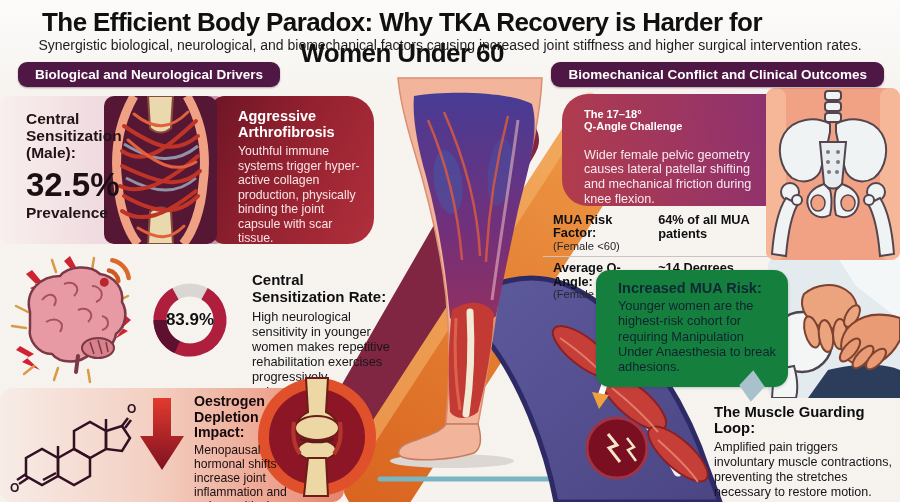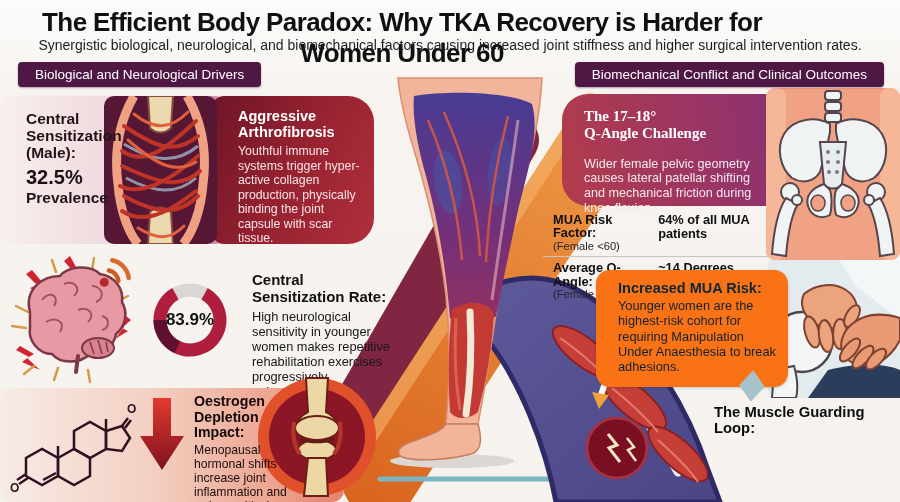--- a/index.html
+++ b/index.html
@@ -12,35 +12,35 @@
     color:#141414;
   }
   .abs { position:absolute; }
 
   
   #title { top:7px; left:0; width:804px; text-align:center;
     font-size:26px; font-weight:800; letter-spacing:-0.6px; color:#101010; z-index:4;}
   #subtitle { top:37px; left:0; width:900px; text-align:center;
     font-size:14px; font-weight:500; color:#1d1d1f; z-index:4;}
 
-  .badge { top:62px; background:#4f1844; color:#fff; font-size:13.5px; font-weight:400;
-    padding:5px 17px; border-radius:4px; z-index:5; white-space:nowrap;
+  .badge { top:62px; background:#4f1844; color:#fff; font-size:13.5px; font-weight:700;
+    padding:5px 17px; border-radius:9px; z-index:5; white-space:nowrap;
     box-shadow:0 1px 2px rgba(40,5,35,.35);}
   #badge-left { left:18px; }
   #badge-right { right:16px; }
 
   
   #center-art { left:0; top:0; width:900px; height:502px; z-index:1; }
 
   
   #panel-pink { left:0; top:96px; width:226px; height:148px; border-radius:10px;
     background:linear-gradient(90deg,#f8efee 0%,#eed6dc 55%,#d9abbe 85%,#c187a6 100%); z-index:2;}
   #cs-text { left:26px; top:110px; width:118px; z-index:4;}
   #cs-label { font-size:15.5px; font-weight:700; line-height:1.1; color:#231318;}
-  #cs-value { font-size:20px; font-weight:800; margin-top:5px; color:#1c0f14;}
+  #cs-value { font-size:33px; font-weight:800; margin-top:5px; color:#1c0f14;}
   #cs-caption { font-size:15.5px; font-weight:700; color:#231318;}
 
   #panel-darkred { left:212px; top:96px; width:162px; height:148px;
     border-radius:12px 26px 26px 12px;
     background:linear-gradient(115deg,#6e1526 0%,#93212f 45%,#b12f3c 100%); z-index:2;}
   #arthro-text { left:238px; top:108px; width:128px; z-index:4; color:#fff;}
   #arthro-heading { font-size:14.5px; font-weight:700; line-height:1.12;}
   #arthro-body { font-size:12.3px; line-height:1.18; margin-top:4px; color:#f8e4e6;}
 
   #knee-fibrosis { left:104px; top:96px; width:113px; height:148px; z-index:3;}
@@ -64,37 +64,37 @@
   #oestro-heading { font-size:14.2px; font-weight:800; line-height:1.1; color:#15090c;}
   #oestro-body { font-size:12.2px; line-height:1.16; margin-top:2px; color:#1b0e11;}
   #oestro-text .inner { margin-left:48px; width:118px; }
   #knee-circle { left:256px; top:376px; width:122px; height:122px; z-index:3;}
 
   
   #q-panel { left:562px; top:94px; width:338px; height:112px;
     border-radius:26px 10px 10px 26px;
     background:linear-gradient(80deg,#b23c4b 0%,#93336b 55%,#6f2b84 100%); z-index:2;}
   #q-text { left:584px; top:108px; width:185px; z-index:4; color:#fff;}
-  #q-heading { font-size:15px; font-weight:800; line-height:1.12; white-space:pre-line;font-family:Liberation Serif, serif;}
+  #q-heading { font-size:11px; font-weight:800; line-height:1.12; white-space:pre-line;}
   #q-body { font-size:12.6px; line-height:1.18; margin-top:15px; color:#f7e9f0;}
 
   #pelvis-illo { left:766px; top:88px; width:134px; height:172px; z-index:3;}
 
   #stats-table { left:543px; top:211px; width:226px; z-index:3;}
   .srow { display:flex; padding:2px 0 4px 10px;}
   .srow + .srow { border-top:1.5px solid #c9c5c2; padding-top:4px;}
   .scol-label { width:110px;}
   .scol-value { width:116px;}
   .slabel { font-size:12.8px; font-weight:800; color:#0f0f12; line-height:1.05;}
   .ssub { font-size:11.2px; color:#26262a; line-height:1.1;}
   .svalue { font-size:12.8px; font-weight:700; color:#0f0f12; line-height:1.1;}
   .ssubv { font-size:11.2px; color:#26262a; line-height:1.1;}
 
   #bubble { left:596px; top:270px; width:192px; border-radius:14px;
-    background:#f97316; padding:10px 12px 12px 22px; z-index:3;
+    background:#15803d; padding:10px 12px 12px 22px; z-index:3;
     box-shadow:0 1px 3px rgba(30,50,60,.25);}
   #bubble-tail { position:absolute; left:146px; bottom:-9px; width:20px; height:20px;
     background:#a8c2cc; transform:rotate(55deg) skew(12deg); z-index:-1;}
   #mua-heading { font-size:14.5px; font-weight:800; color:#0e2836;}
   #mua-body { font-size:12.8px; line-height:1.2; margin-top:2px; color:#102230;}
 
   #hands-illo { left:768px; top:258px; width:132px; height:140px; z-index:2;}
 
   #guard-text { left:714px; top:404px; width:182px; z-index:2;}
   #guard-heading { font-size:14.8px; font-weight:800; color:#0d0d0f; line-height:1.1;}
@@ -403,13 +403,14 @@
   <path d="M132,60 C112,54 96,56 84,66 C74,74 70,88 76,98 C84,108 100,110 112,104 C122,98 128,90 132,82 Z" fill="#e89b74" stroke="#7d4330" stroke-width="2"></path>
   <g fill="#e89b74" stroke="#7d4330" stroke-width="2">
     <ellipse cx="82" cy="92" rx="6" ry="14" transform="rotate(40 82 92)"></ellipse>
     <ellipse cx="95" cy="99" rx="6" ry="14" transform="rotate(42 95 99)"></ellipse>
     <ellipse cx="108" cy="101" rx="6" ry="13" transform="rotate(44 108 101)"></ellipse>
   </g>
 </svg>
 
 <div id="guard-text" class="abs">
   <div id="guard-heading">The Muscle Guarding Loop:</div>
+  <div id="guard-body">Amplified pain triggers involuntary muscle contractions, preventing the stretches necessary to restore motion.</div>
 </div>
 
 </body></html>

